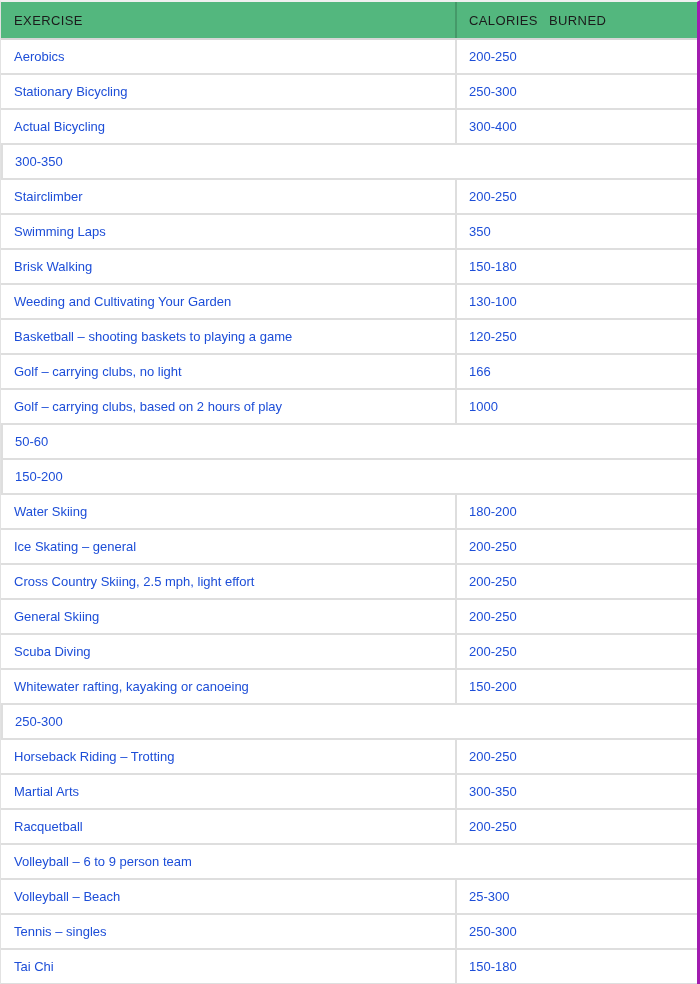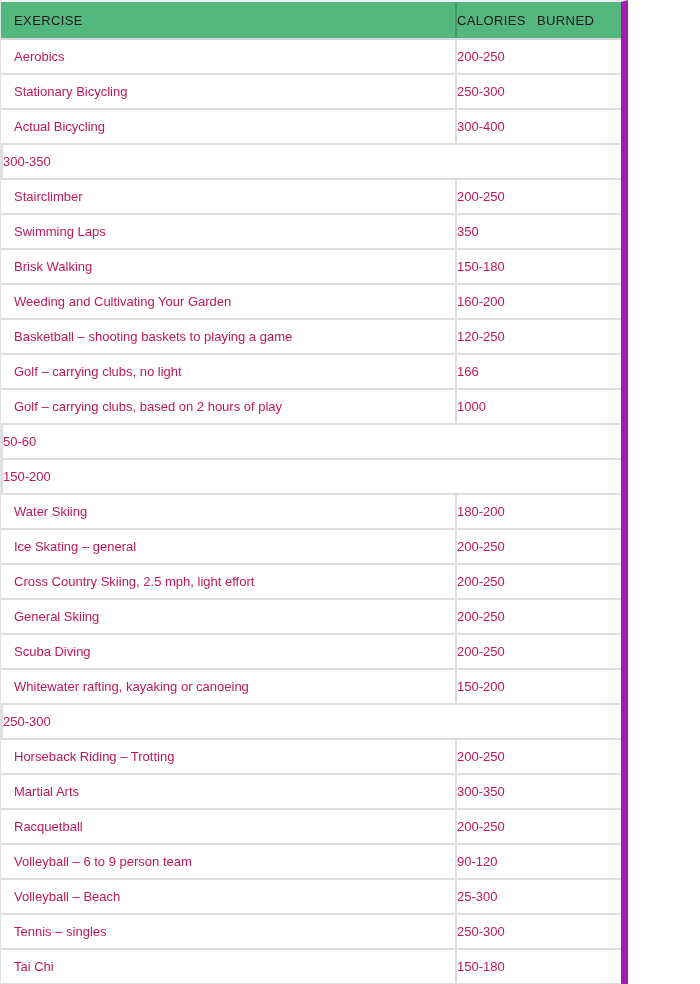--- a/index.html
+++ b/index.html
@@ -6,52 +6,53 @@
     margin: 0;
     padding: 0;
     width: 700px;
     height: 984px;
     overflow: hidden;
     background: #ffffff;
     font-family: "Liberation Sans", sans-serif;
     font-size: 13px;
   }
   .calorie-table {
-    width: 628px;
+    width: 700px;
     box-sizing: border-box;
     border-left: 1px solid #e2e2e2;
-    border-right: 7px solid #a21caf;
+    border-right: 3px solid #a21caf;
     border-top: 2px solid #f0f0f0;
   }
   .row {
     display: flex;
     height: 35px;
     box-sizing: border-box;
     background: #ffffff;
     border-bottom: 2px solid #dedede;
   }
   .row.header {
     height: 38px;
     background: #53b77e;
     border-bottom: 2px solid #d6d6d6;
   }
   .cell {
     display: flex;
     align-items: center;
     box-sizing: border-box;
-    color: #be185d;
+    color: #1d4ed8;
     white-space: nowrap;
     overflow: hidden;
   }
   .cell.ex {
     width: 454px;
     padding-left: 13px;
   }
   .cell.cal {
     flex: 1;
+    padding-left: 12px;
     border-left: 2px solid #dedede;
   }
   .row.header .cell {
     color: #1b1b1b;
     letter-spacing: 0.4px;
   }
   .row.header .cell.cal {
     border-left: 2px solid rgba(0, 0, 0, 0.16);
     word-spacing: 7px;
   }
@@ -87,21 +88,21 @@
   <div class="row">
     <div class="cell ex">Swimming Laps</div>
     <div class="cell cal">350</div>
   </div>
   <div class="row">
     <div class="cell ex">Brisk Walking</div>
     <div class="cell cal">150-180</div>
   </div>
   <div class="row">
     <div class="cell ex">Weeding and Cultivating Your Garden</div>
-    <div class="cell cal">160-200</div>
+    <div class="cell cal">130-100</div>
   </div>
   <div class="row">
     <div class="cell ex">Basketball – shooting baskets to playing a game</div>
     <div class="cell cal">120-250</div>
   </div>
   <div class="row">
     <div class="cell ex">Golf – carrying clubs, no light</div>
     <div class="cell cal">166</div>
   </div>
   <div class="row">
@@ -148,21 +149,20 @@
   <div class="row">
     <div class="cell ex">Martial Arts</div>
     <div class="cell cal">300-350</div>
   </div>
   <div class="row">
     <div class="cell ex">Racquetball</div>
     <div class="cell cal">200-250</div>
   </div>
   <div class="row">
     <div class="cell ex">Volleyball – 6 to 9 person team</div>
-    <div class="cell cal">90-120</div>
   </div>
   <div class="row">
     <div class="cell ex">Volleyball – Beach</div>
     <div class="cell cal">25-300</div>
   </div>
   <div class="row">
     <div class="cell ex">Tennis – singles</div>
     <div class="cell cal">250-300</div>
   </div>
   <div class="row">

